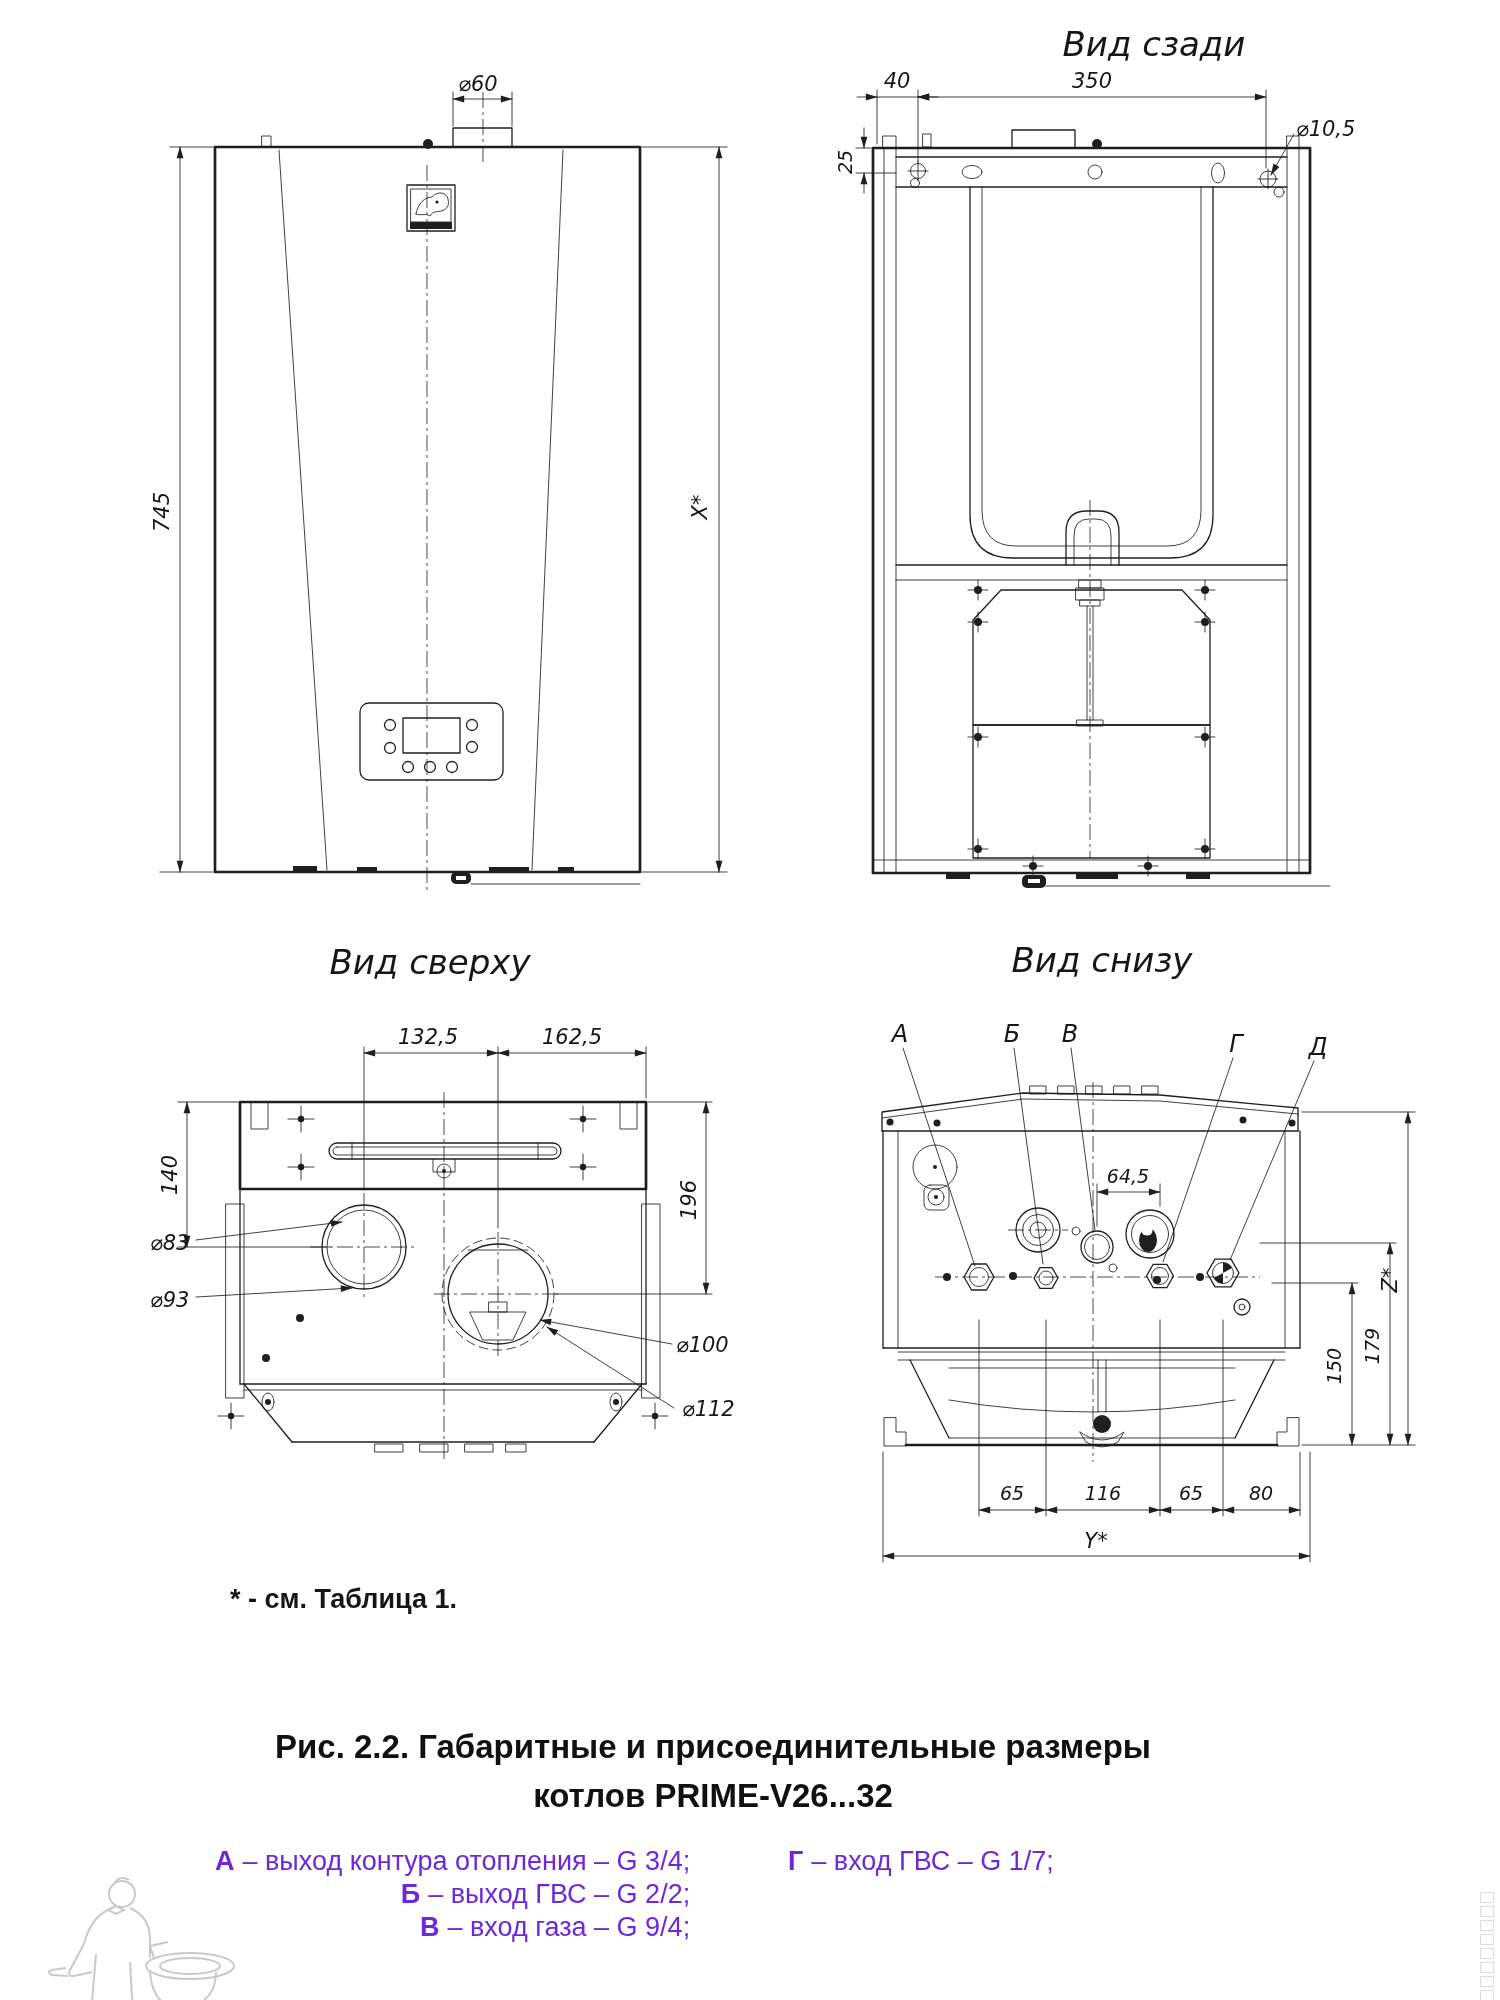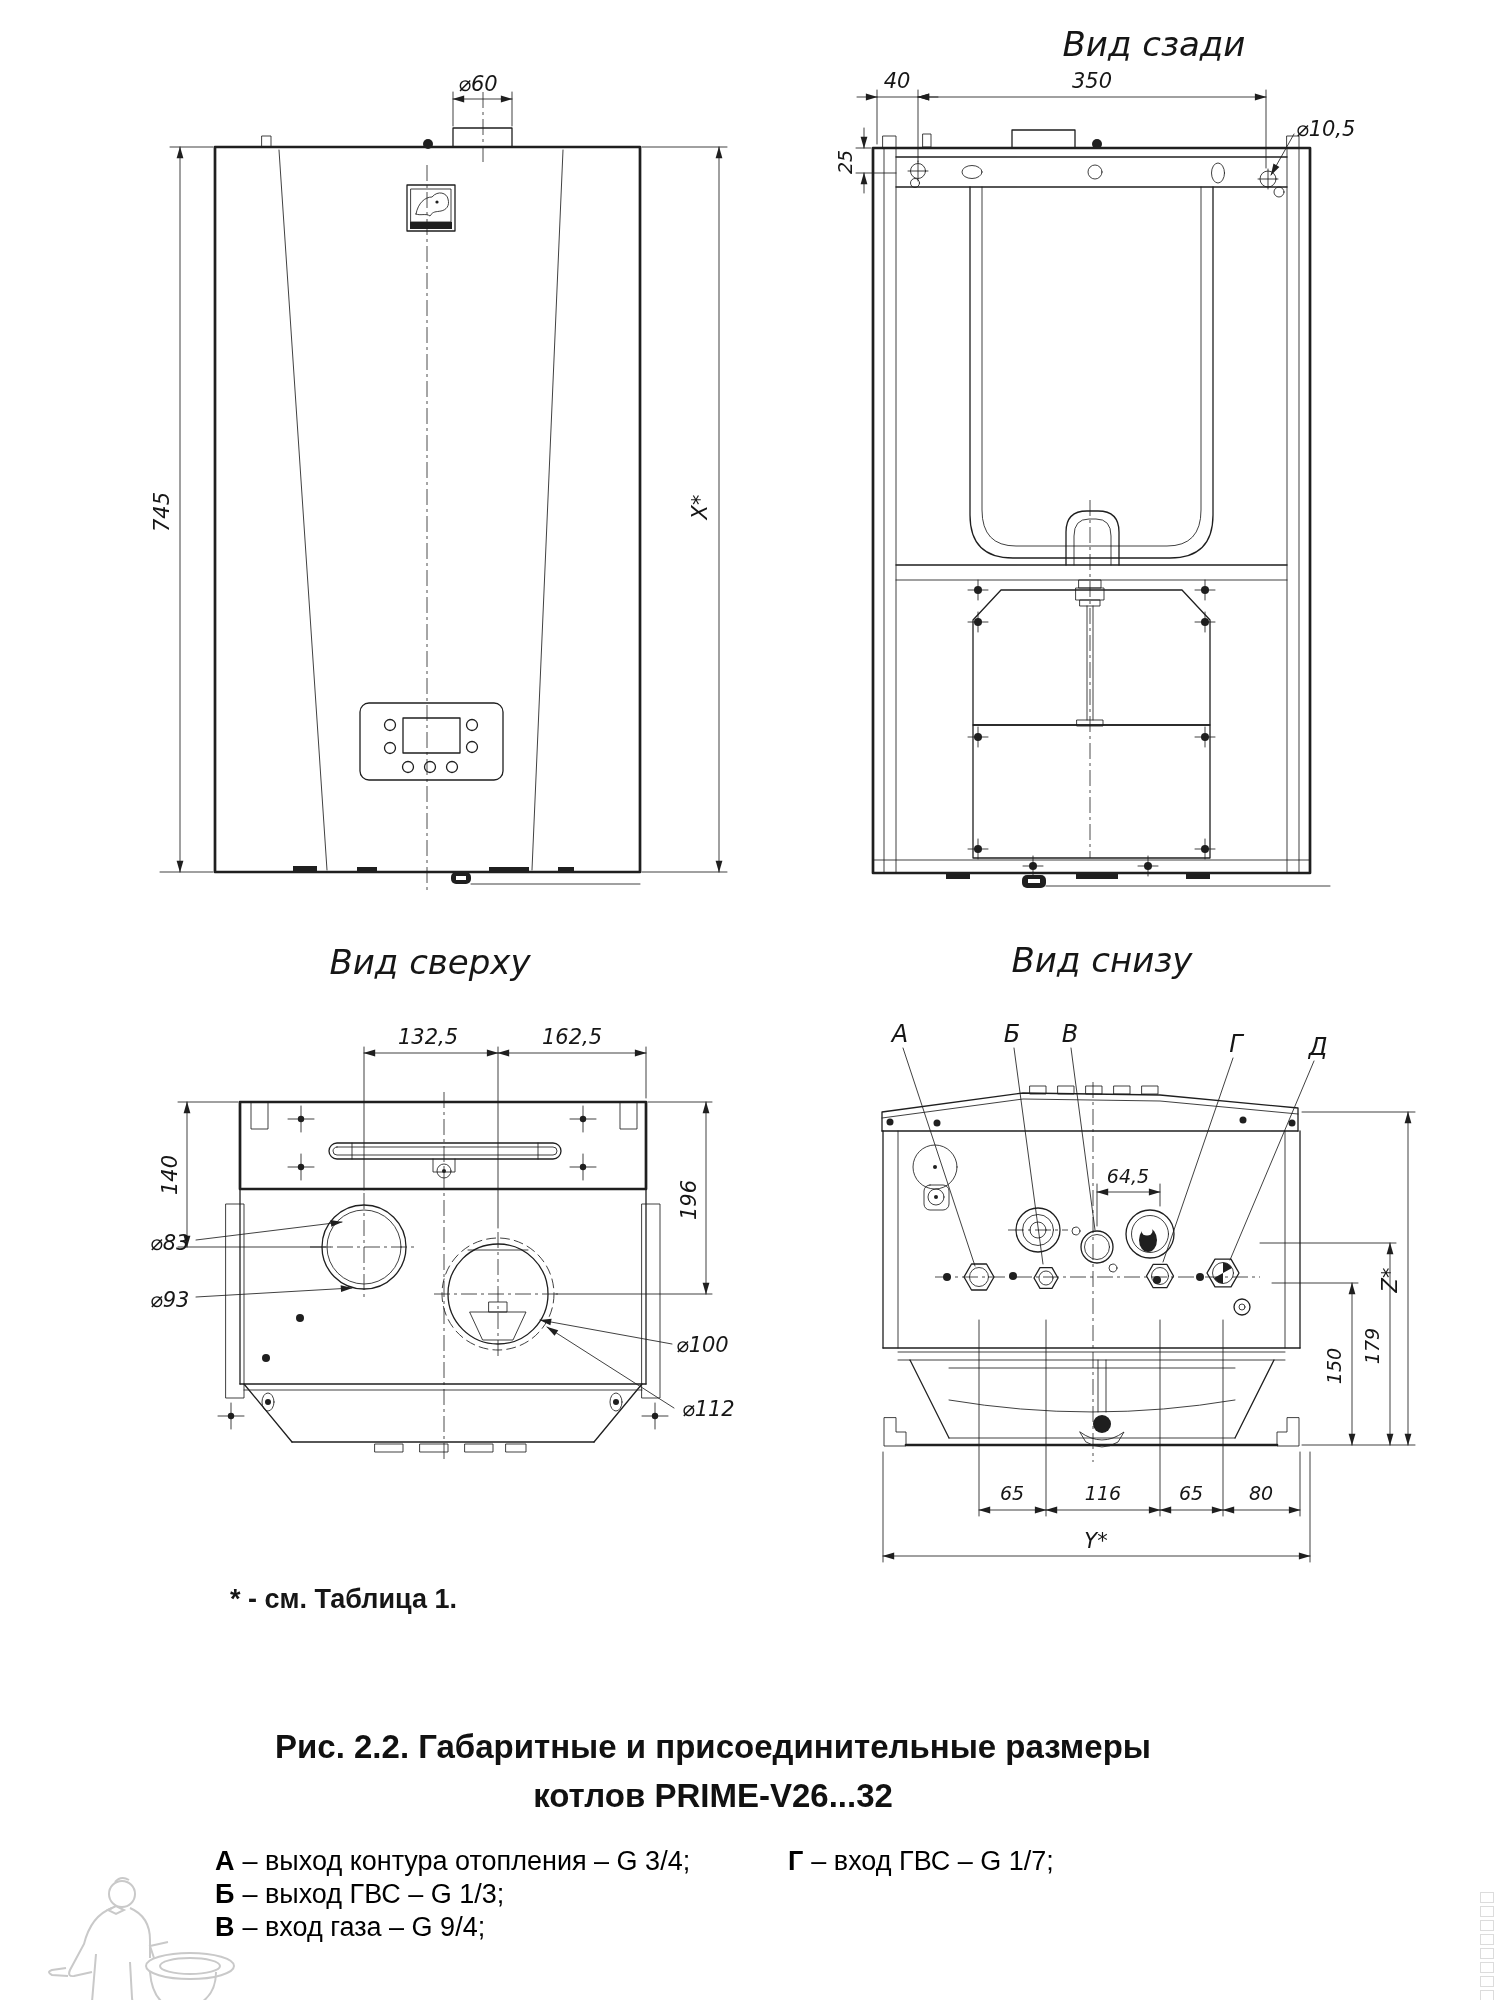--- a/index.html
+++ b/index.html
@@ -14,21 +14,21 @@
   .f{fill:#1f1f1f;stroke:none}
   text{fill:#161616}
   .dim{font:italic 21px "DejaVu Sans",sans-serif}
   .dimS{font:italic 19px "DejaVu Sans",sans-serif}
   .ttl{font:italic 34px "DejaVu Sans",sans-serif}
   .co{font:italic 24px "DejaVu Sans",sans-serif}
   .note{font:600 27px "Liberation Sans",sans-serif}
   .wm{stroke:#c9c9c9;fill:none;stroke-width:2}
   .caption{position:absolute;left:138px;top:1722px;width:1150px;text-align:center;
            font-size:33px;font-weight:bold;line-height:49px;color:#111;}
-  .legend{position:absolute;font-size:27px;color:#000000;line-height:33px;}
+  .legend{position:absolute;font-size:27px;color:#6d28d9;line-height:33px;text-align:right;}
   .legend .lrow{white-space:nowrap;}
   .legend .lk{font-weight:bold;margin-right:8px;}
   .lg-left{left:215px;top:1845px;}
   .lg-right{left:788px;top:1845px;}
   .wmside{position:absolute;left:1480px;top:1892px;width:16px;}
   .wmside div{width:12px;height:9px;border:1px solid #dcdcdc;margin-bottom:3px;}
 </style>
 </head>
 <body>
 
@@ -406,21 +406,21 @@
 
 </svg>
 
 <div class="caption">
   <div>Рис. 2.2. Габаритные и присоединительные размеры</div>
   <div>котлов PRIME-V26...32</div>
 </div>
 
 <div class="legend lg-left">
   <div class="lrow"><span class="lk">А</span><span>– выход контура отопления – G 3/4;</span></div>
-  <div class="lrow"><span class="lk">Б</span><span>– выход ГВС – G 1/3;</span></div>
+  <div class="lrow"><span class="lk">Б</span><span>– выход ГВС – G 2/2;</span></div>
   <div class="lrow"><span class="lk">В</span><span>– вход газа – G 9/4;</span></div>
 </div>
 <div class="legend lg-right">
   <div class="lrow"><span class="lk">Г</span><span>– вход ГВС – G 1/7;</span></div>
 </div>
 
 <div class="wmside">
   <div></div>
       <div></div>
       <div></div>

